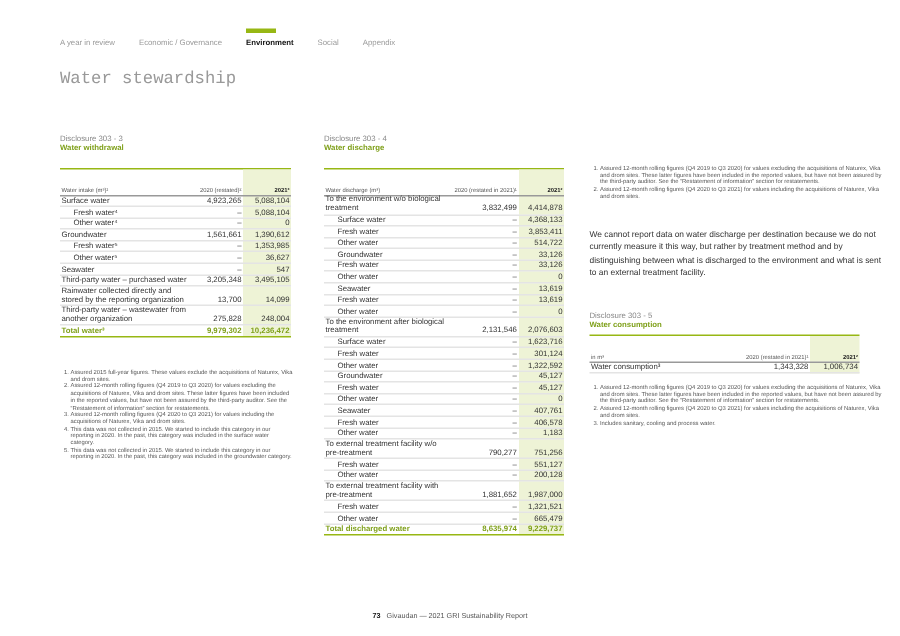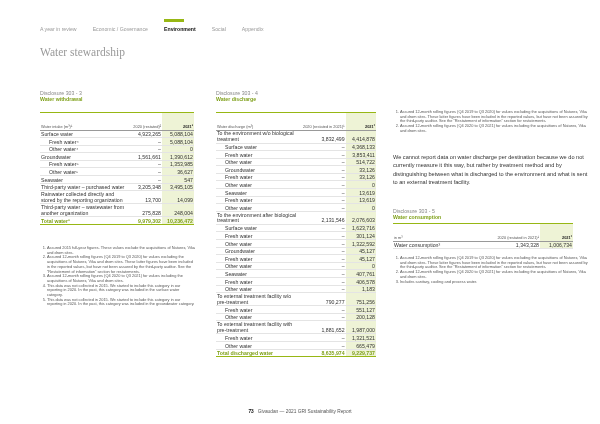--- a/index.html
+++ b/index.html
@@ -2,21 +2,21 @@
 <html><head>
 <meta charset="utf-8">
 <style>
 *{box-sizing:border-box;margin:0;padding:0}
 html,body{width:600px;height:424px;background:#fff;overflow:hidden}
 body{font-family:"Liberation Sans",sans-serif;color:#333;position:relative}
 .nav{position:absolute;top:26px;left:40px;display:flex;gap:0;font-size:5.2px;color:#999}
 .nav span{margin-right:16px;position:relative}
 .nav .active{color:#111;font-weight:bold}
 .nav .active::before{content:"";position:absolute;top:-7px;left:0;width:20px;height:3px;background:#97b714}
-.title{position:absolute;top:46px;left:40px;font-family:Liberation Serif, serif;font-size:11.5px;color:#999}
+.title{position:absolute;top:46px;left:40px;font-family:Liberation Mono, monospace;font-size:11.5px;color:#999}
 .disc{position:absolute;font-size:5.2px;line-height:6.2px}
 .disc .d1{color:#888}
 .disc .d2{color:#7fa01a;font-weight:bold}
 table{border-collapse:collapse;font-size:5.2px;position:absolute}
 td{padding:0 1px;height:7.6px;border-bottom:0.5px solid #e4e4e4;vertical-align:bottom;white-space:nowrap}
 td.n{text-align:right}
 td.hl{background:#eef3d6}
 tr.head td{color:#555;font-size:3.9px;line-height:4.4px;height:17px;border-bottom:0.6px solid #999}
 tr.head td.y{font-weight:bold;color:#222}
 tr.sub td:first-child{padding-left:9px}

